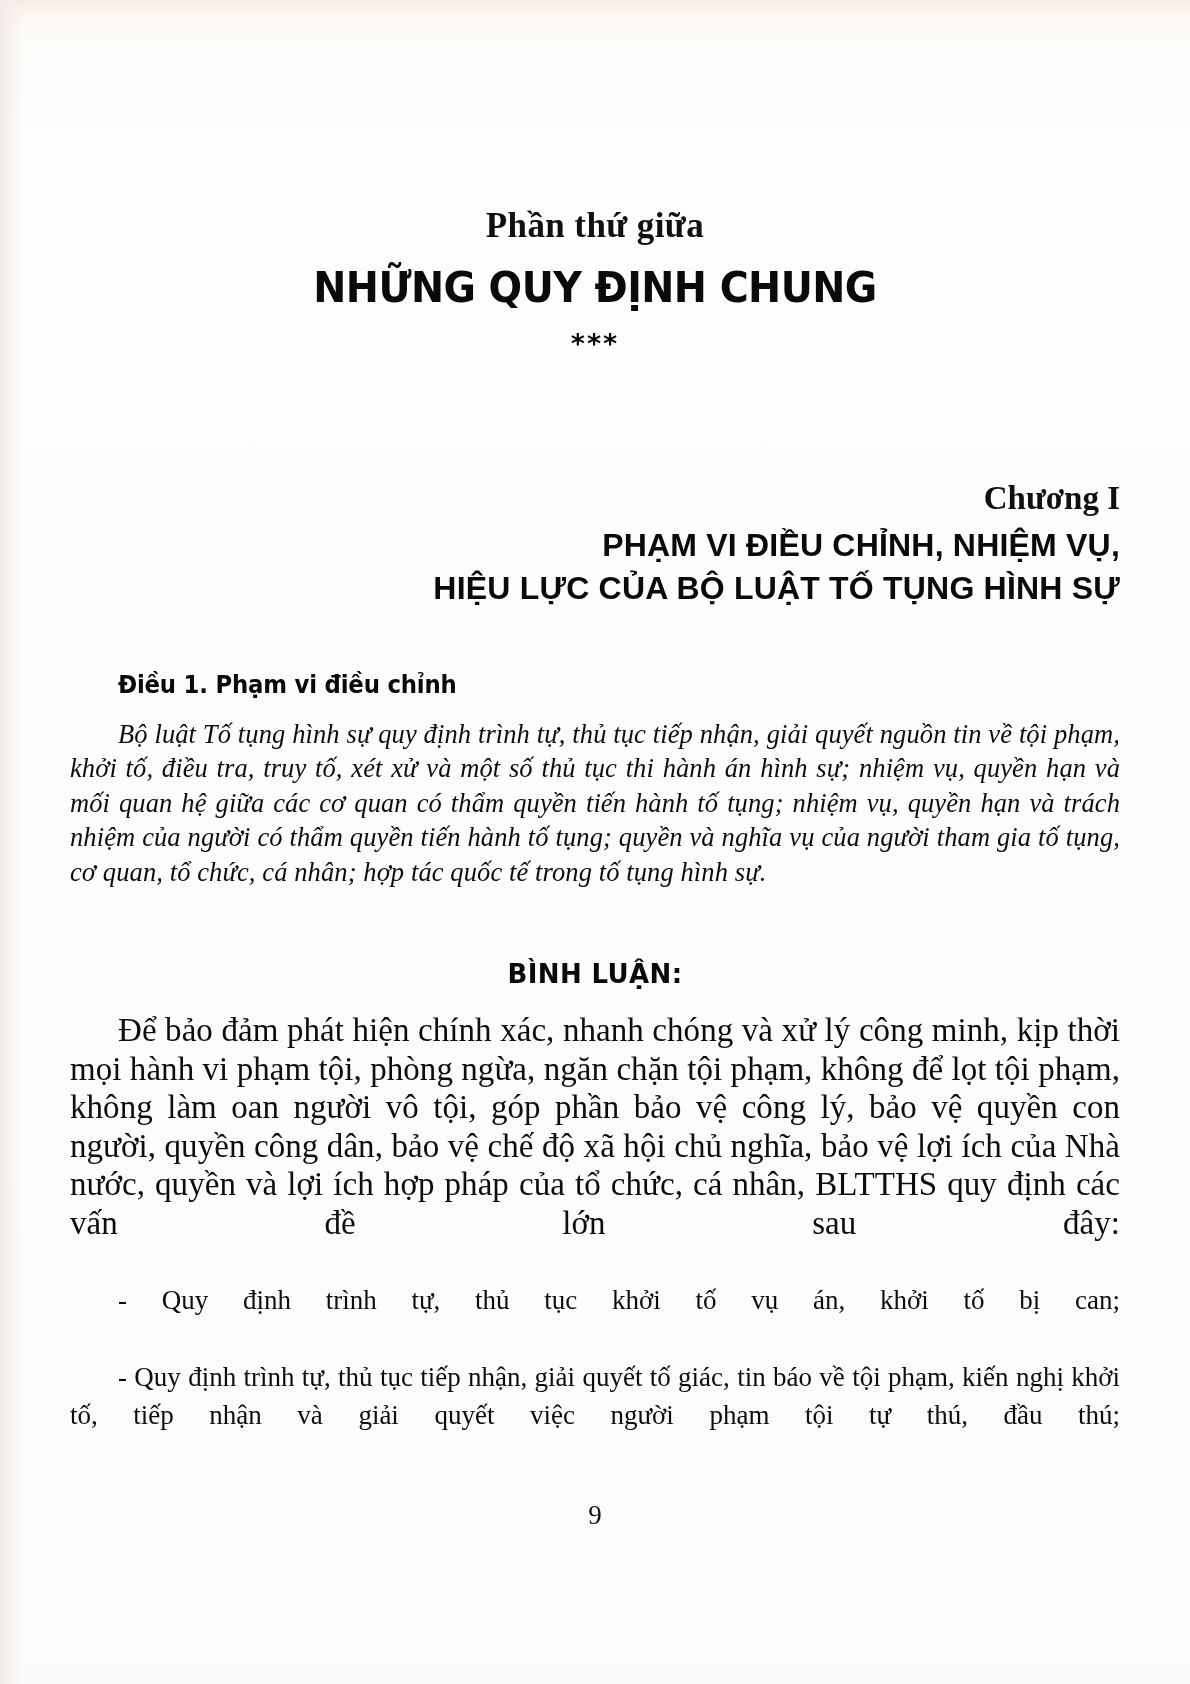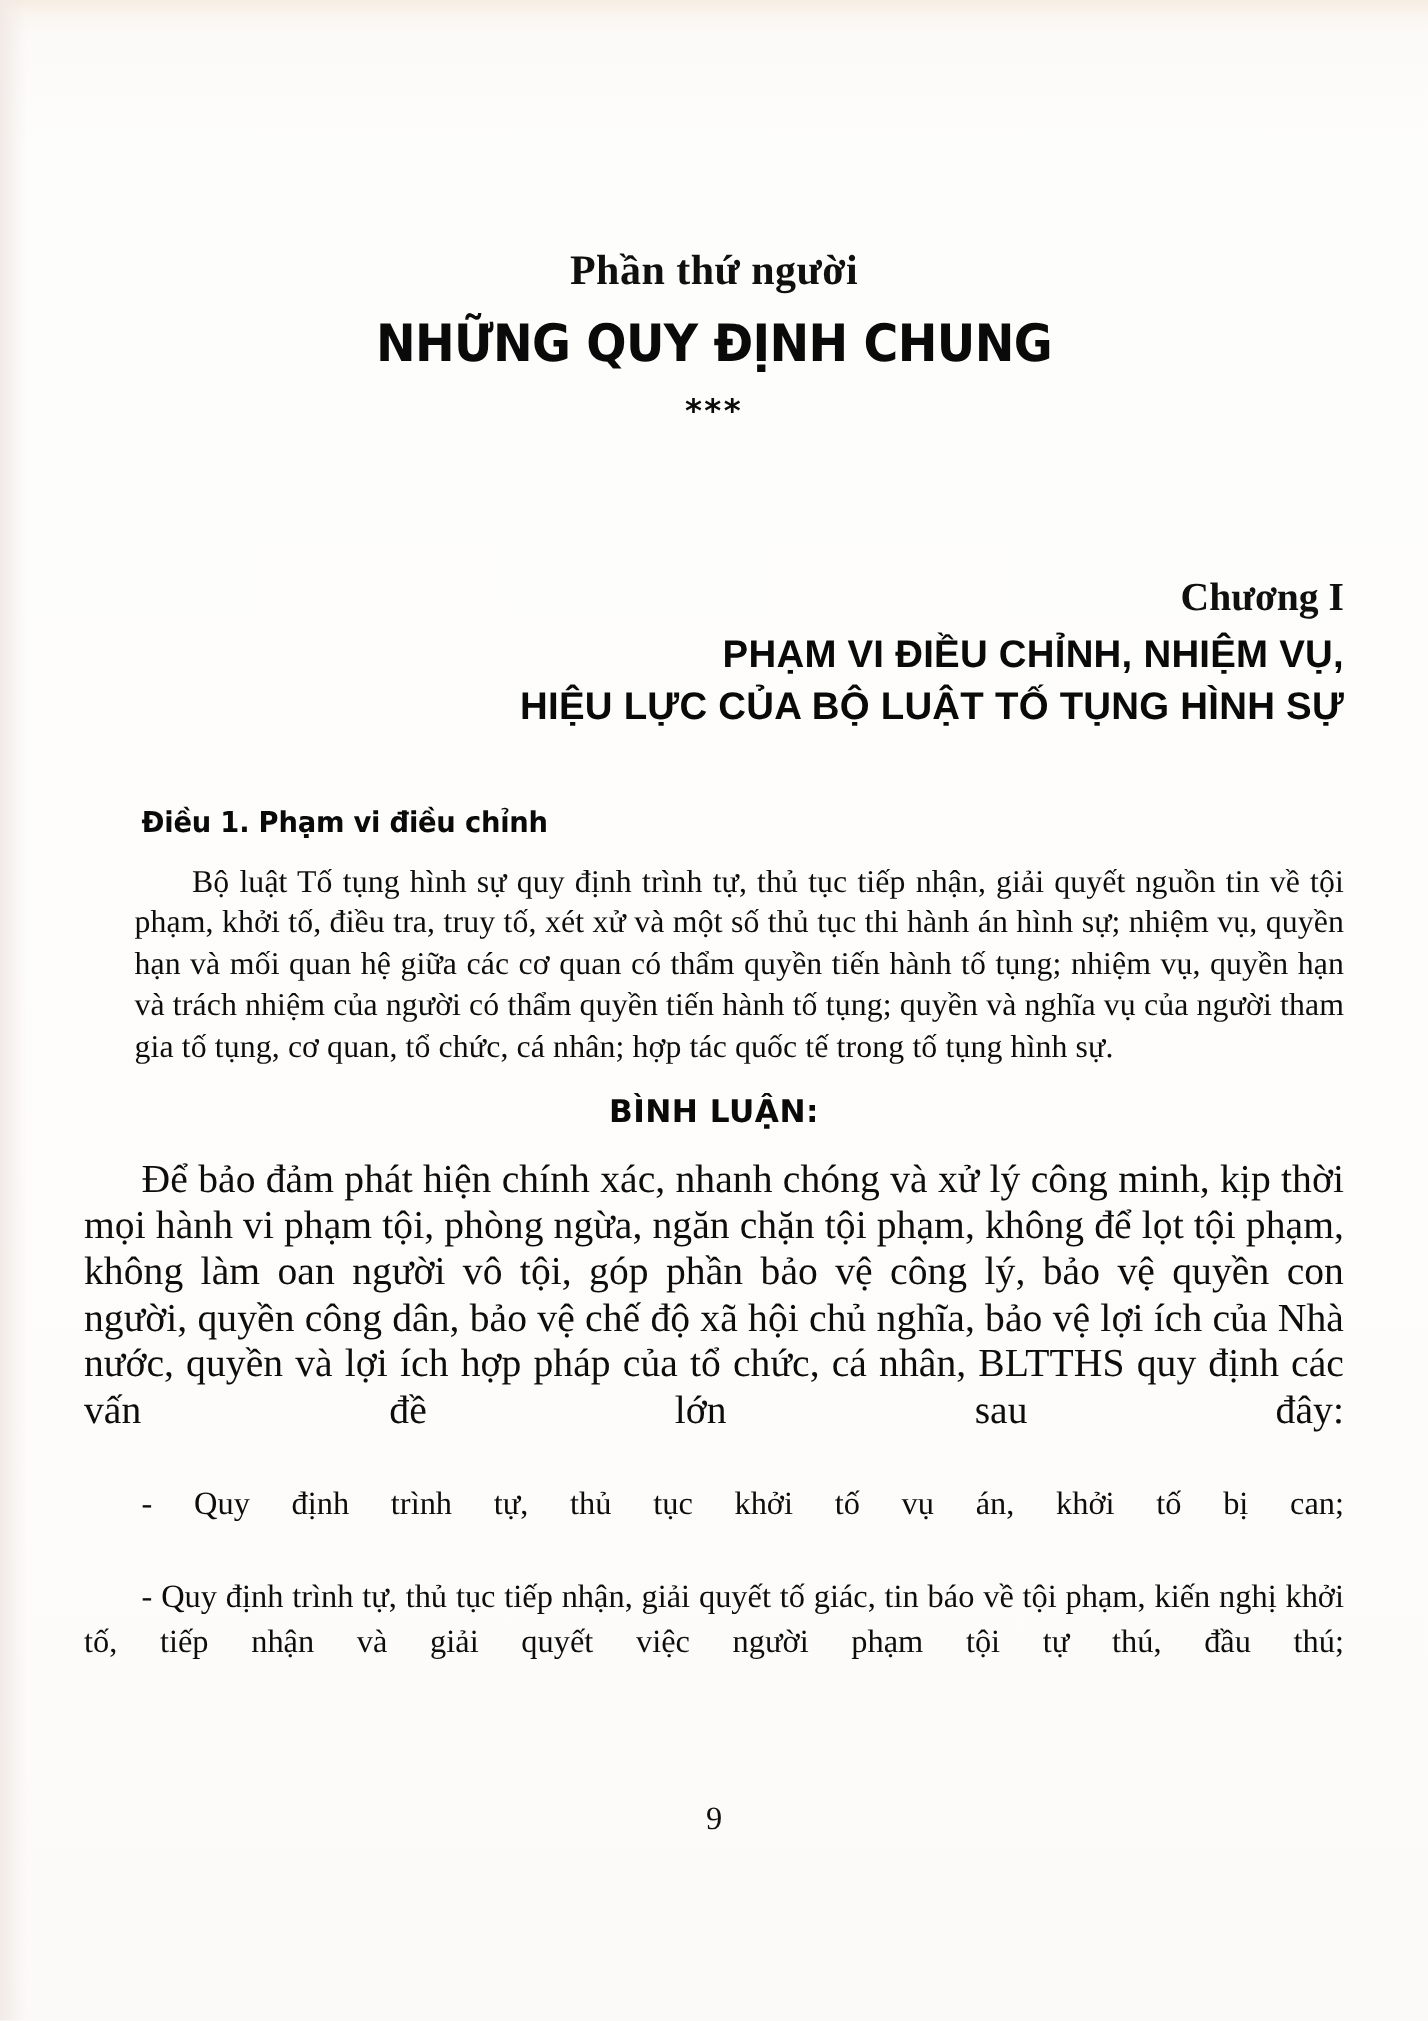--- a/index.html
+++ b/index.html
@@ -113,37 +113,37 @@
     margin-top: 62px;
     margin-left: 48px;
     color: #0a0a0a;
     transform: scaleX(0.95);
     transform-origin: left center;
   }
 
   
   .law-text {
     font-family: "Liberation Serif", "DejaVu Serif", serif;
+    font-style: italic;
     font-size: 26.5px;
     line-height: 34.5px;
     text-align: justify;
     text-indent: 48px;
     margin-top: 18px;
     color: #0d0d0d;
     letter-spacing: 0.1px;
-    margin-left: 42px;
   }
 
   
   .commentary-heading {
     font-family: "DejaVu Sans", "Liberation Sans", sans-serif;
     font-weight: bold;
     font-size: 26px;
     text-align: center;
-    margin-top: 23px;
+    margin-top: 70px;
     letter-spacing: 0.4px;
     color: #0a0a0a;
   }
 
   
   .body-text {
     font-family: "Liberation Serif", "DejaVu Serif", serif;
     font-size: 33px;
     line-height: 38.5px;
     text-align: justify;
@@ -185,21 +185,21 @@
 <body>
 
 <div class="page">
 
   <div class="scan-tint-top"></div>
   <div class="scan-tint-left"></div>
 
   <div class="content">
 
     <div class="part-block">
-      <div class="part-label">Phần thứ người</div>
+      <div class="part-label">Phần thứ giữa</div>
       <div class="part-title">NHỮNG QUY ĐỊNH CHUNG</div>
       <div class="part-stars">***</div>
     </div>
 
     <div class="chapter-block">
       <div class="chapter-label">Chương I</div>
       <div class="chapter-title-line">PHẠM VI ĐIỀU CHỈNH, NHIỆM VỤ,</div>
       <div class="chapter-title-line second">HIỆU LỰC CỦA BỘ LUẬT TỐ TỤNG HÌNH SỰ</div>
     </div>
 

